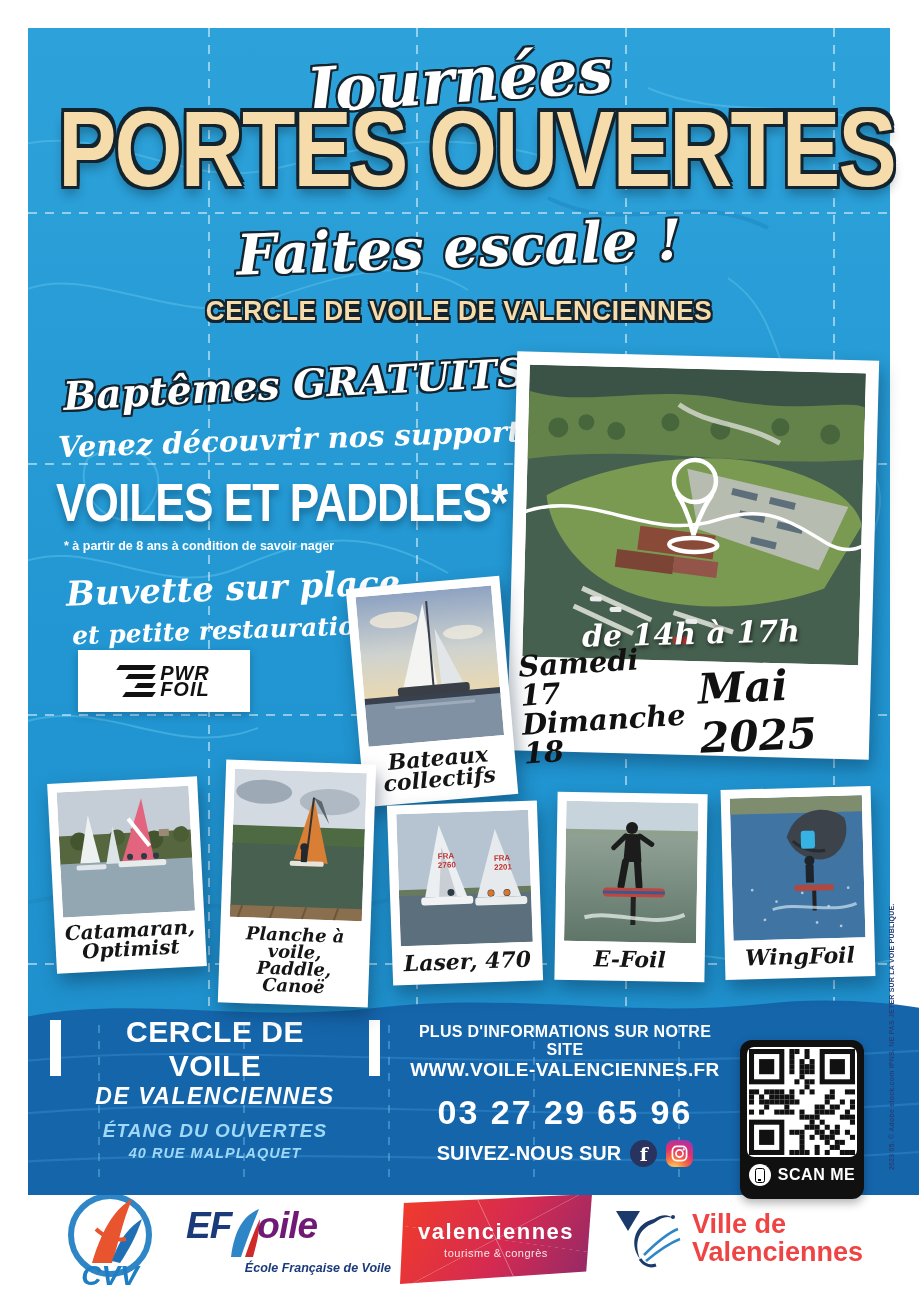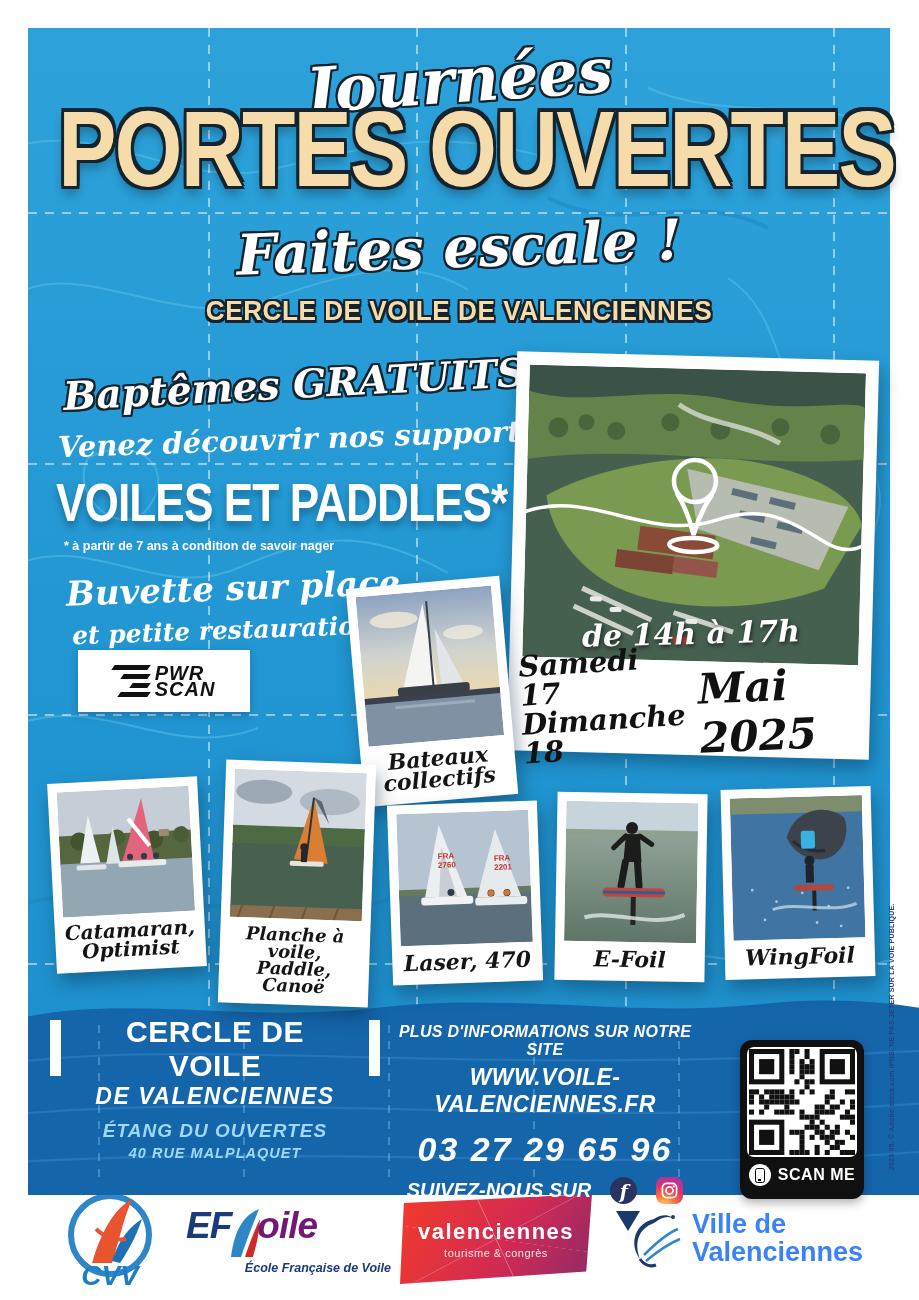--- a/index.html
+++ b/index.html
@@ -85,25 +85,25 @@
 
   .club { position:absolute; left:22px; top:30px; width:330px; text-align:center; color:#fff; z-index:4; }
   .club-names { position:relative; display:inline-block; padding:0 34px; }
   .club-names::before, .club-names::after { content:""; position:absolute; top:5px; width:11px; height:56px; background:#fff; }
   .club-names::before { left:0; } .club-names::after { right:0; }
   .club-l1 { font-size:30px; letter-spacing:.5px; }
   .club-l2 { font-size:23px; font-style:italic; letter-spacing:1.5px; }
   .club-venue { margin-top:10px; font-size:19px; font-style:italic; color:#9fd9f7; letter-spacing:1px; }
   .club-addr  { margin-top:3px; font-size:14.5px; font-style:italic; color:#9fd9f7; letter-spacing:1px; }
 
-  .info { position:absolute; left:352px; top:38px; width:330px; text-align:center; color:#fff; z-index:4;font-style:italic; }
+  .info { position:absolute; left:372px; top:38px; width:330px; text-align:center; color:#fff; z-index:4; }
   .info-l1 { font-size:16px; letter-spacing:.3px; }
-  .info-web { font-size:23px; letter-spacing:.4px; margin-top:5px; cursor:pointer; }
+  .info-web { font-size:19px; letter-spacing:.4px; cursor:pointer; }
   .info-tel { font-size:34px; letter-spacing:2px; margin-top:12px; }
-  .info-soc { margin-top:8px; display:flex; align-items:center; justify-content:center; gap:19px; font-size:20px; }
+  .info-soc { margin-top:8px; display:flex; align-items:center; justify-content:center; gap:9px; font-size:20px; }
   .fb-icon { width:27px; height:27px; border-radius:50%; background:#28345f; color:#fff;
              display:flex; align-items:center; justify-content:center;
              font-family:"DejaVu Serif",serif; font-weight:bold; font-size:19px; cursor:pointer; }
   .fb-icon::before { content:"f"; }
   .ig-icon { width:27px; height:27px; border-radius:8px; cursor:pointer;
              background:radial-gradient(circle at 28% 115%,#fdd265 8%,#f7723f 35%,#e1306c 62%,#9b36b7 95%);
              display:flex; align-items:center; justify-content:center; }
 
   .qr-block { position:absolute; left:712px; top:55px; width:124px; background:#101010;
               border-radius:12px; padding:7px 7px 6px; z-index:5; box-shadow:0 4px 10px rgba(0,0,0,.3); }
@@ -128,21 +128,21 @@
               background:linear-gradient(120deg,#ef3a2d 5%,#d42a52 55%,#8e2a68 100%);
               clip-path:polygon(2% 10%, 100% 0%, 97% 86%, 0% 100%);
               display:flex; flex-direction:column; align-items:center; justify-content:center; }
   .val-logo::after { content:""; position:absolute; inset:0;
       background-image:linear-gradient(65deg,transparent 49.6%,rgba(255,255,255,.35) 50%,transparent 50.4%),
                        linear-gradient(-28deg,transparent 49.6%,rgba(255,255,255,.28) 50%,transparent 50.4%),
                        linear-gradient(8deg,transparent 49.7%,rgba(255,255,255,.22) 50%,transparent 50.3%); }
   .val-name { color:#fff; font-weight:900; font-size:22px; letter-spacing:1.5px; }
   .val-sub { color:rgba(255,255,255,.88); font-size:11px; margin-top:2px; letter-spacing:.5px; }
   .ville { left:610px; top:18px; display:flex; align-items:center; gap:8px; }
-  .ville-txt { font-weight:900; font-size:27px; line-height:1.02; color:#3b82f6; white-space:pre-line; }
+  .ville-txt { font-weight:900; font-size:27px; line-height:1.02; color:#ef4444; white-space:pre-line; }
 
   .side-note { position:absolute; left:888px; top:1170px; width:272px; font-size:7px; font-weight:bold;
                color:#27417a; transform:rotate(-90deg); transform-origin:0 0; letter-spacing:.2px; z-index:6; }
 </style>
 </head>
 <body>
 
 <div class="page">
 
   <div class="panel">
@@ -176,34 +176,34 @@
     <div class="gridline gh abs" style="top:935px"></div>
 
     <div class="abs script t-journees odark">Journées</div>
     <div class="abs h900 t-portes odark3">PORTES OUVERTES</div>
     <div class="abs script t-faites odark">Faites escale !</div>
     <div class="abs h900 t-org odark">CERCLE DE VOILE DE VALENCIENNES</div>
 
     <div class="abs script l-free odark">Baptêmes GRATUITS</div>
     <div class="abs script l-disc">Venez découvrir nos supports</div>
     <div class="abs h900 l-head">VOILES ET PADDLES*</div>
-    <div class="abs l-note">* à partir de 7 ans à condition de savoir nager</div>
+    <div class="abs l-note">* à partir de 8 ans à condition de savoir nager</div>
     <div class="abs script l-snack1">Buvette sur place</div>
     <div class="abs script l-snack2">et petite restauration</div>
 
     <div class="abs pwr">
       <span class="pwr-wing">
           <i></i>
           <i></i>
           <i></i>
           <i></i>
         </span>
       <span class="pwr-txt">
         <span style="display:block">PWR</span>
-        <span style="display:block">SCAN</span>
+        <span style="display:block">FOIL</span>
       </span>
     </div>
 
     <div class="pol pol-hero">
       <svg viewBox="0 0 336 292" height="292">
         <rect width="336" height="292" fill="#46604f"></rect>
         <rect width="336" height="46" fill="#3a5346"></rect>
         <path d="M0,26 C60,42 120,16 200,30 C270,42 320,26 336,34 L336,86 C220,98 120,76 0,94 Z" fill="#63834a"></path>
         <g fill="#47663c">
           <circle cx="30" cy="62" r="10"></circle>

